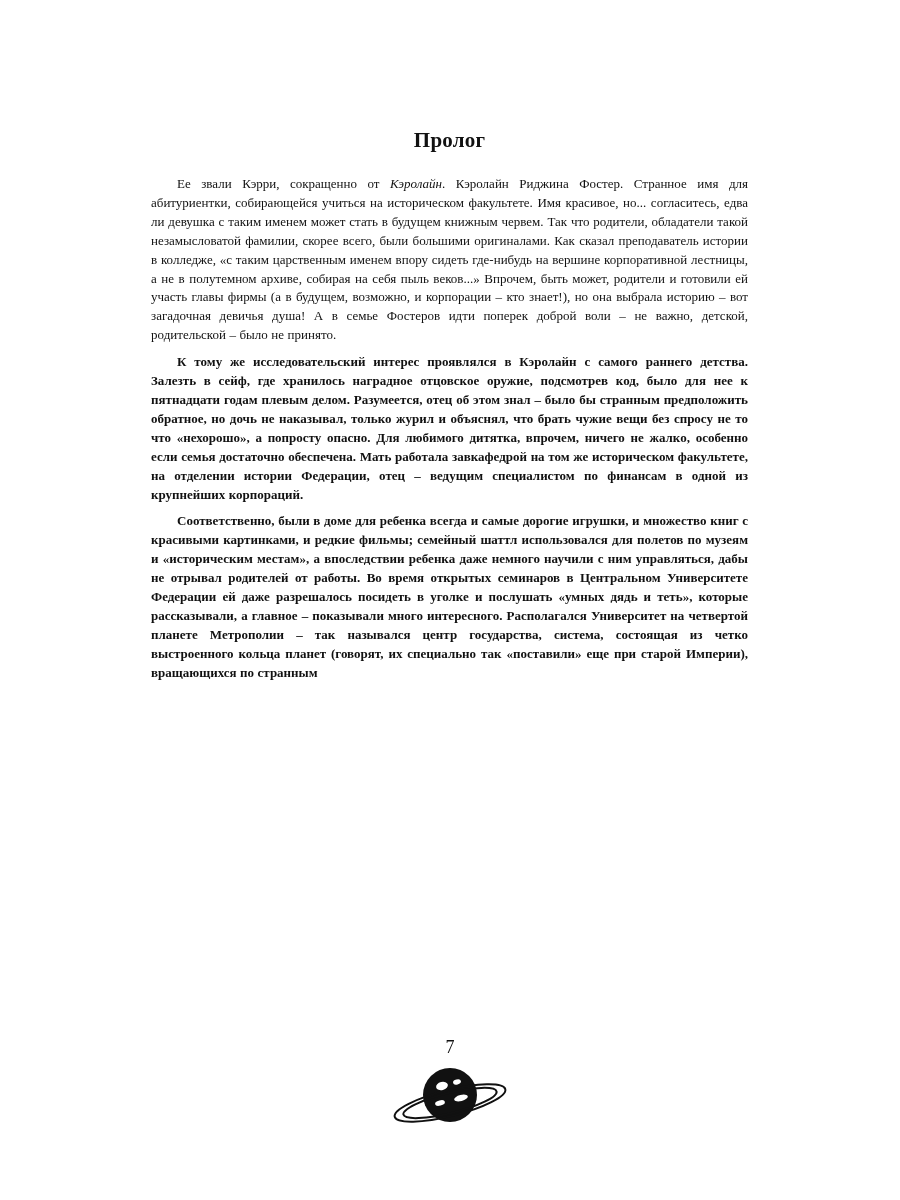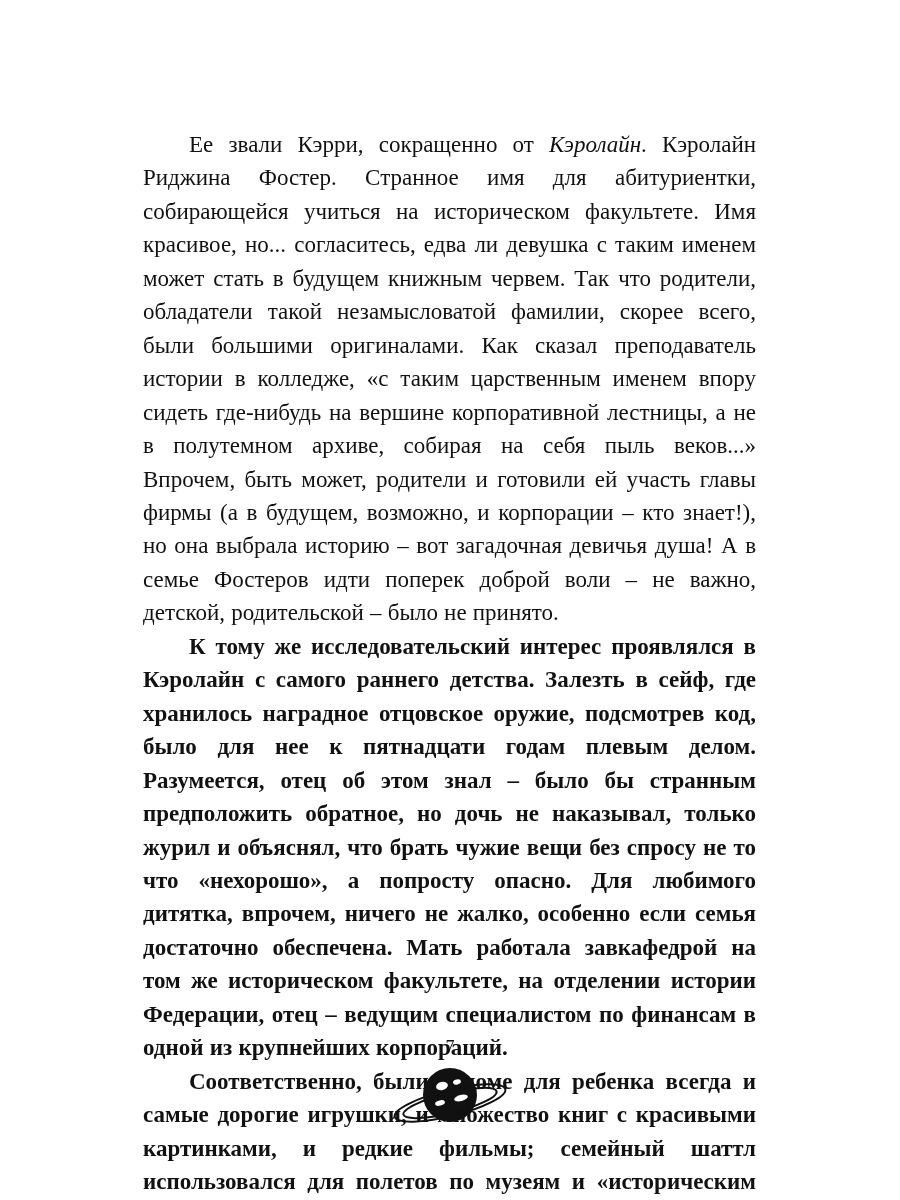--- a/index.html
+++ b/index.html
@@ -28,22 +28,22 @@
   }
   .chapter-title {
     font-family: "Liberation Serif", serif;
     font-weight: bold;
     font-size: 21px;
     text-align: center;
     margin: 0 0 22px 0;
     letter-spacing: 0.2px;
   }
   .body-text p {
-    margin: 0;
-    font-size: 23px;
+    margin: 8px;
+    font-size: 13px;
     line-height: 1.455;
     text-align: justify;
     text-indent: 2.0em;
     hyphens: manual;
     word-spacing: 0.02em;
   }
   .body-text p + p {
     margin-top: 0;
     font-weight: bold;
   }
@@ -71,20 +71,21 @@
   .ornament svg {
     display: block;
   }
 </style>
 </head>
 <body>
 
 <div class="page">
 
   <div class="content">
+    <h1 class="chapter-title">Пролог</h1>
 
     <div class="body-text">
       <p id="para-0">Ее звали Кэрри, сокращенно от <em>Кэролайн</em>. Кэролайн Риджина Фостер. Странное имя для абитуриентки, собирающейся учиться на историческом факультете. Имя красивое, но... согласитесь, едва ли девушка с таким именем может стать в будущем книжным червем. Так что родители, обладатели такой незамысловатой фамилии, скорее всего, были большими оригиналами. Как сказал преподаватель истории в колледже, «с таким царственным именем впору сидеть где-нибудь на вершине корпоративной лестницы, а не в полутемном архиве, собирая на себя пыль веков...» Впрочем, быть может, родители и готовили ей участь главы фирмы (а в будущем, возможно, и корпорации – кто знает!), но она выбрала историю – вот загадочная девичья душа! А в семье Фостеров идти поперек доброй воли – не важно, детской, родительской – было не принято.</p>
       <p id="para-1">К тому же исследовательский интерес проявлялся в Кэролайн с самого раннего детства. Залезть в сейф, где хранилось наградное отцовское оружие, подсмотрев код, было для нее к пятнадцати годам плевым делом. Разумеется, отец об этом знал – было бы странным предположить обратное, но дочь не наказывал, только журил и объяснял, что брать чужие вещи без спросу не то что «нехорошо», а попросту опасно. Для любимого дитятка, впрочем, ничего не жалко, особенно если семья достаточно обеспечена. Мать работала завкафедрой на том же историческом факультете, на отделении истории Федерации, отец – ведущим специалистом по финансам в одной из крупнейших корпораций.</p>
       <p id="para-2">Соответственно, были в доме для ребенка всегда и самые дорогие игрушки, и множество книг с красивыми картинками, и редкие фильмы; семейный шаттл использовался для полетов по музеям и «историческим местам», а впоследствии ребенка даже немного научили с ним управляться, дабы не отрывал родителей от работы. Во время открытых семинаров в Центральном Университете Федерации ей даже разрешалось посидеть в уголке и послушать «умных дядь и теть», которые рассказывали, а главное – показывали много интересного. Располагался Университет на четвертой планете Метрополии – так назывался центр государства, система, состоящая из четко выстроенного кольца планет (говорят, их специально так «поставили» еще при старой Империи), вращающихся по странным</p>
     </div>
   </div>
 
   <div class="page-number">7</div>
 

